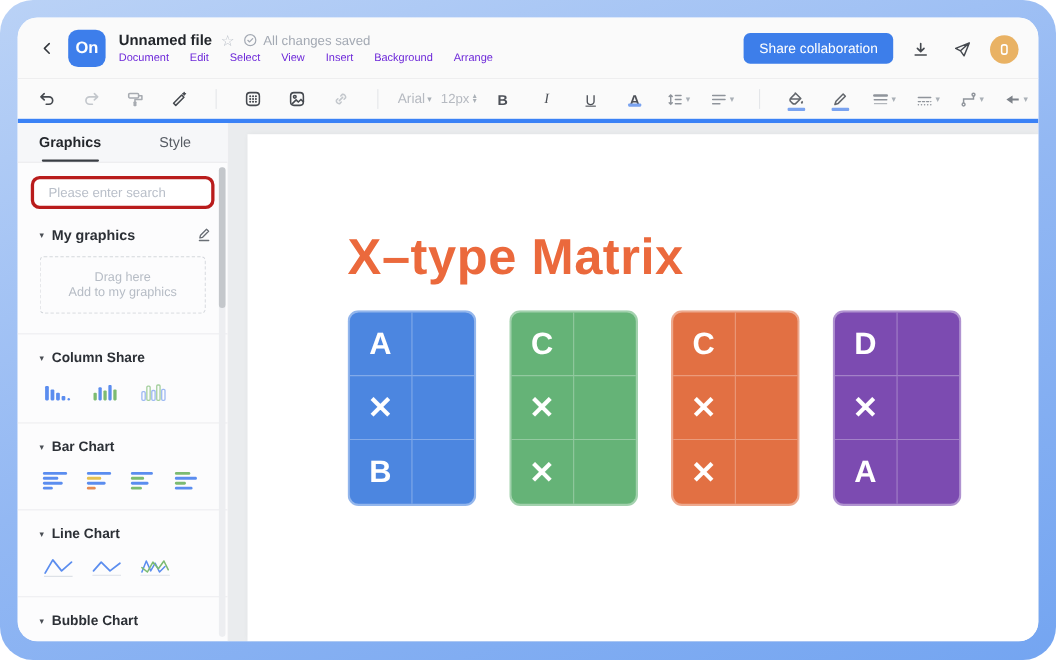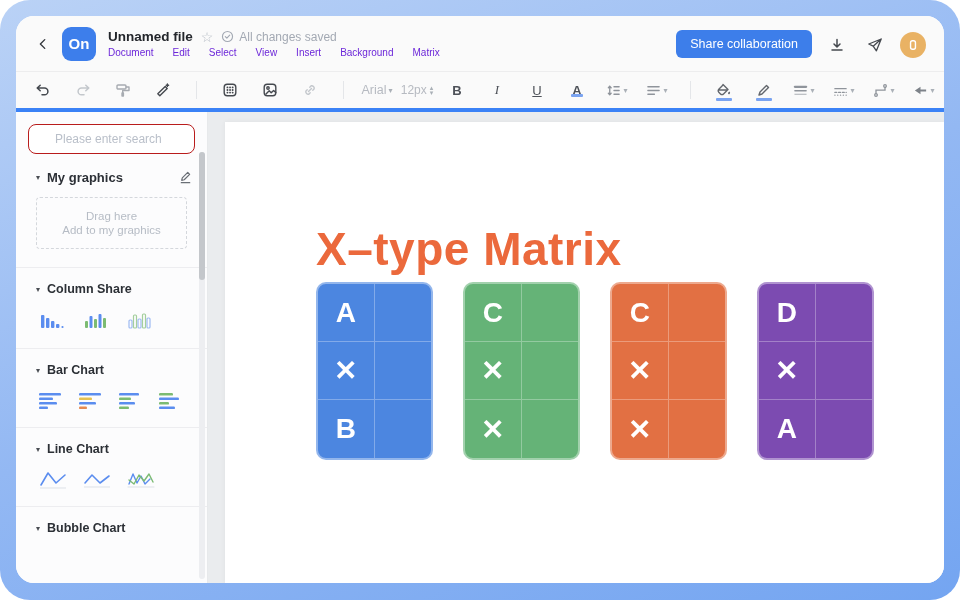--- a/index.html
+++ b/index.html
@@ -68,22 +68,22 @@
     position:relative; flex:0 0 auto; overflow:hidden; }
   .tabs { height:36px; background:#f6f7f9; border-bottom:1px solid #ececee;
     display:flex; }
   .tab { flex:1; display:flex; align-items:center; justify-content:center;
     font-size:13px; color:#585d65; cursor:pointer; position:relative; }
   .tab.active { color:#24272c; font-weight:bold; }
   .tab.active::after { content:""; position:absolute; bottom:0; left:50%;
     transform:translateX(-50%); width:52px; height:2.5px; background:#3a3e44;
     border-radius:2px; }
   .search-wrap { margin:12px 12px 10px 12px; height:30px; background:#fff;
-    border:1px solid #b91c1c; border-radius:8px; display:flex; align-items:center;
-    padding:0 20px; gap:6px; }
+    border:3px solid #b91c1c; border-radius:8px; display:flex; align-items:center;
+    padding:0 7px; gap:6px; }
   .search-wrap input { border:none; outline:none; flex:1; font-size:12px;
     color:#3a3e45; background:transparent; font-family:"Liberation Sans",sans-serif; }
   .search-wrap input::placeholder { color:#b9bfc9; }
   .sec-head { display:flex; align-items:center; padding:6px 14px 6px 20px; gap:7px; }
   .tri { font-size:8px; color:#4a4e54; }
   .sec-label { font-size:12.5px; font-weight:bold; color:#2c3036; }
   .sec-head .spacer { flex:1; }
   .dropbox { margin:6px 20px 18px 20px; height:52px; border:1.5px dashed #d4d7dc;
     border-radius:4px; display:flex; flex-direction:column; align-items:center;
     justify-content:center; gap:2px; }
@@ -93,21 +93,21 @@
   .thumb { cursor:pointer; display:block; }
   .sb-scroll { position:absolute; top:40px; bottom:4px; right:2px; width:6px;
     background:#edeef1; border-radius:3px; }
   .sb-thumb { position:absolute; top:0; left:0; width:6px; height:128px;
     background:#c4c7cb; border-radius:3px; }
 
   
   .canvas { flex:1; background:#eaecee; position:relative; min-width:0; }
   .page { position:absolute; left:17px; top:10px; right:0; bottom:0; background:#fff;
     box-shadow:0 0 5px rgba(0,0,0,.05); }
-  .canvas-title { position:absolute; left:91px; top:100px; font-size:46px;
+  .canvas-title { position:absolute; left:91px; top:84px; font-size:46px;
     font-weight:bold; letter-spacing:.5px; color:#eb693c; }
   .cards { position:absolute; left:91px; top:160px; display:flex; gap:30px; }
   .matrix-card { width:117px; height:178px; border-radius:10px;
     background:var(--card-color,#888); border:2px solid rgba(255,255,255,.4);
     display:grid; grid-template-columns:1fr 1fr; grid-template-rows:1fr 1fr 1fr;
     overflow:hidden; }
   .cell { display:flex; align-items:center; justify-content:center;
     color:#fff; font-weight:bold; font-size:28px; }
   .cell.colL { border-right:1.5px solid rgba(255,255,255,.30); }
   .cell.rowT, .cell.rowM { border-bottom:1.5px solid rgba(255,255,255,.30); }
@@ -139,21 +139,21 @@
           <span>All changes saved</span>
         </span>
       </div>
       <div class="menu-row">
         <span class="menu-item">Document</span>
         <span class="menu-item">Edit</span>
         <span class="menu-item">Select</span>
         <span class="menu-item">View</span>
         <span class="menu-item">Insert</span>
         <span class="menu-item">Background</span>
-        <span class="menu-item">Matrix</span>
+        <span class="menu-item">Arrange</span>
       </div>
     </div>
     <div class="header-right">
       <button class="share-btn">Share collaboration</button>
       <div class="icon-btn">
         <svg width="16" height="16" viewBox="0 0 16 16" fill="none" stroke="#45494f" stroke-width="1.5" stroke-linecap="round" stroke-linejoin="round">
               <path d="M8 2.5 V9.5 M5 7 L8 10 L11 7 M3 13 H13"></path>
             </svg>
       </div>
       <div class="icon-btn">
@@ -316,20 +316,24 @@
         <svg width="14" height="14" viewBox="0 0 16 16" fill="none" stroke="#45494f" stroke-width="1.6" stroke-linecap="round" stroke-linejoin="round">
               <path d="M3 10.5 L8 5.5 L13 10.5"></path>
             </svg>
       </div>
     </div>
   </div>
 
   <div class="body-row">
 
     <div class="sidebar">
+      <div class="tabs">
+        <div class="tab active">Graphics</div>
+        <div class="tab">Style</div>
+      </div>
 
       <div class="search-wrap">
         <svg width="13" height="13" viewBox="0 0 16 16" fill="none" stroke="#b9bfc9" stroke-width="1.5" stroke-linecap="round">
               <circle cx="7" cy="7" r="4"></circle>
               <path d="M10 10 L13.5 13.5"></path>
             </svg>
         <input type="text" placeholder="Please enter search" style="">
       </div>
 
       <div class="sec-head">

